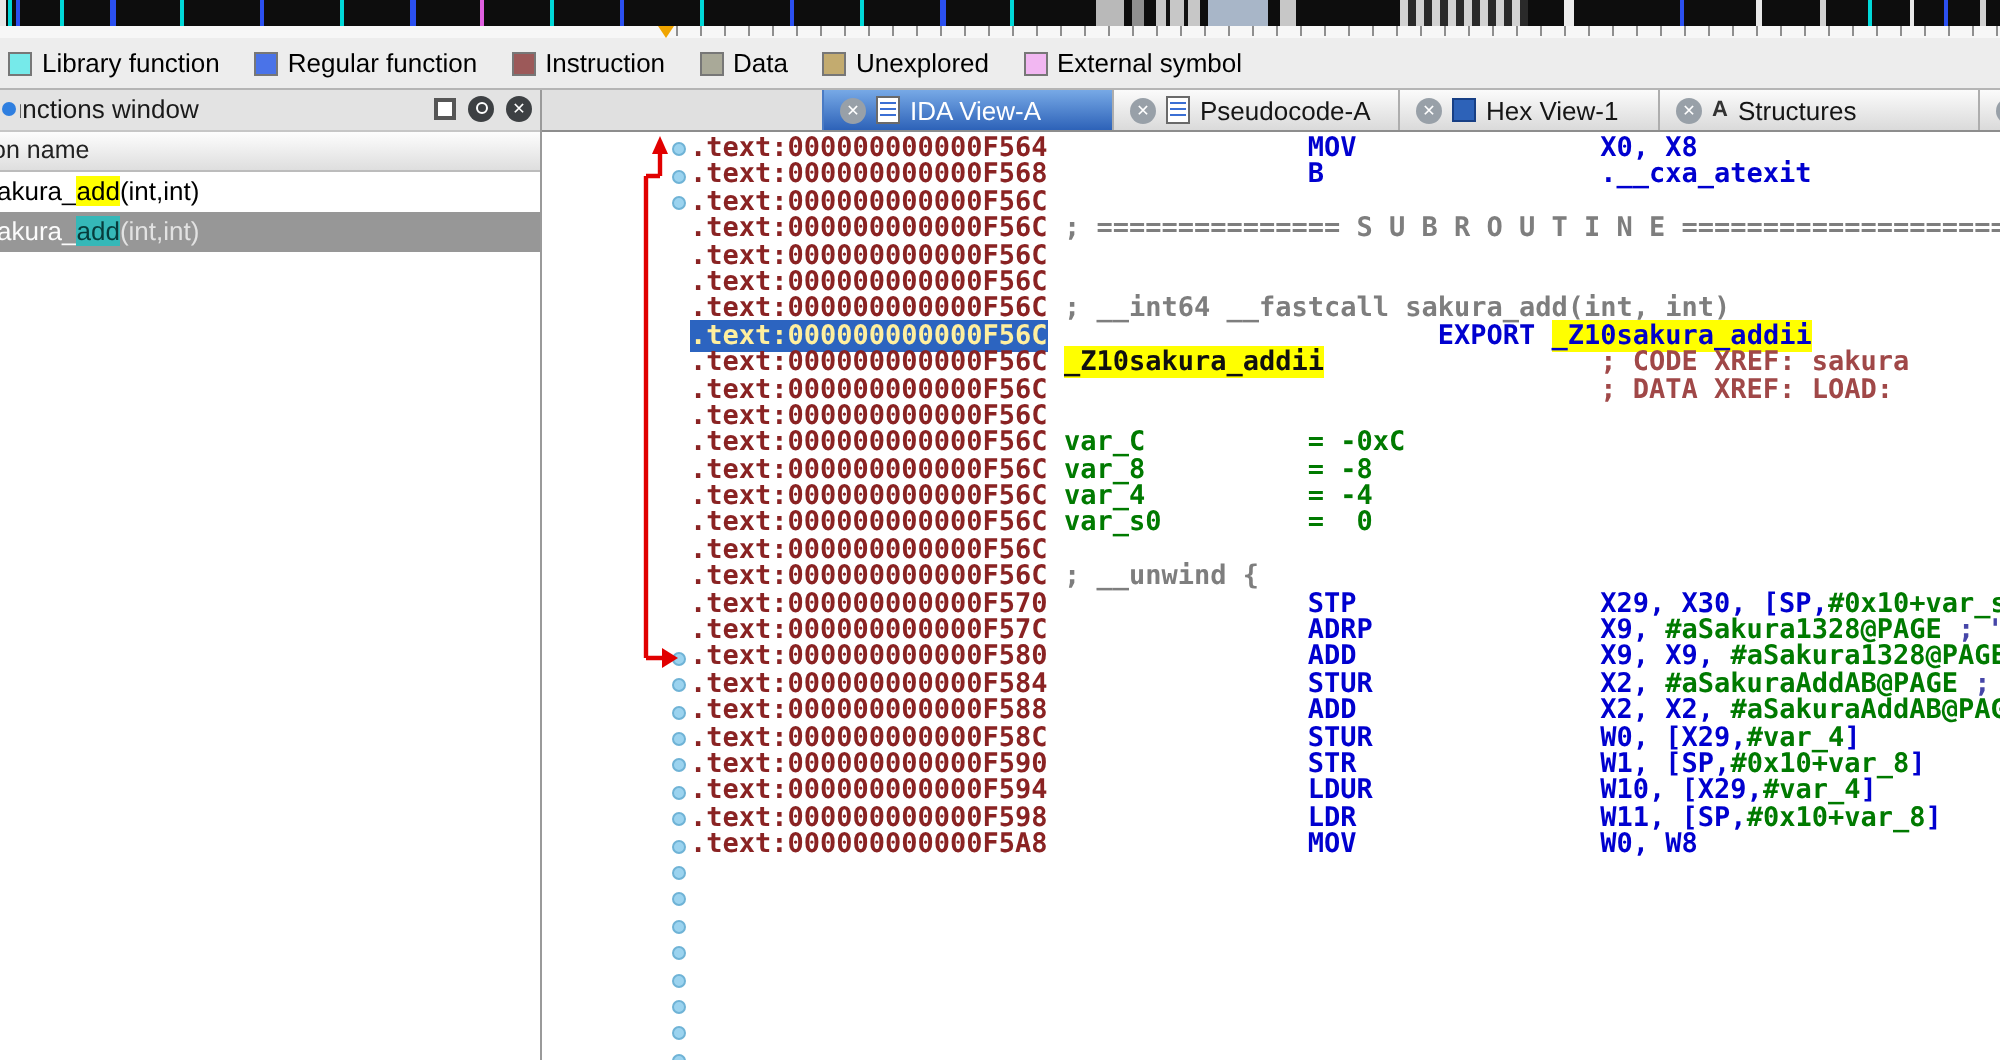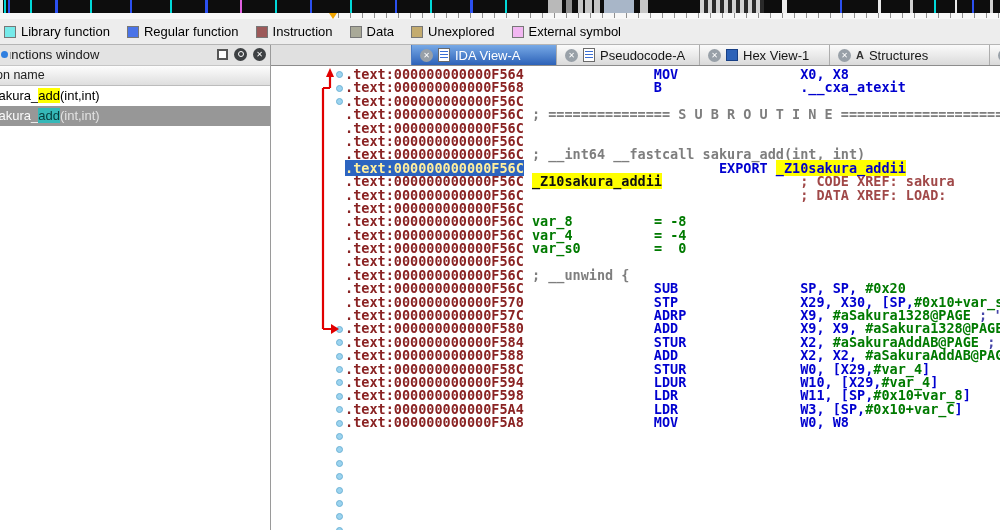--- a/index.html
+++ b/index.html
@@ -209,35 +209,35 @@
       <div class="line"><span class="addr">.text:000000000000F568</span><span class="seg-i">                B                 .__cxa_atexit</span></div>
       <div class="line"><span class="addr">.text:000000000000F56C</span></div>
       <div class="line"><span class="addr">.text:000000000000F56C</span><span class="seg-c"> ; =============== S U B R O U T I N E =============================</span></div>
       <div class="line"><span class="addr">.text:000000000000F56C</span></div>
       <div class="line"><span class="addr">.text:000000000000F56C</span></div>
       <div class="line"><span class="addr">.text:000000000000F56C</span><span class="seg-c"> ; __int64 __fastcall sakura_add(int, int)</span></div>
       <div class="line"><span class="addr sel">.text:000000000000F56C</span><span class="seg-i">                        EXPORT </span><span class="seg-Y">_Z10sakura_addii</span></div>
       <div class="line"><span class="addr">.text:000000000000F56C</span><span class="seg-p"> </span><span class="seg-y">_Z10sakura_addii</span><span class="seg-p">                 </span><span class="seg-x">; CODE XREF: sakura</span></div>
       <div class="line"><span class="addr">.text:000000000000F56C</span><span class="seg-p">                                  </span><span class="seg-x">; DATA XREF: LOAD:</span></div>
       <div class="line"><span class="addr">.text:000000000000F56C</span></div>
+      <div class="line"><span class="addr">.text:000000000000F56C</span><span class="seg-g"> var_C</span><span class="seg-p">          </span><span class="seg-g">= -0xC</span></div>
       <div class="line"><span class="addr">.text:000000000000F56C</span><span class="seg-g"> var_8</span><span class="seg-p">          </span><span class="seg-g">= -8</span></div>
       <div class="line"><span class="addr">.text:000000000000F56C</span><span class="seg-g"> var_4</span><span class="seg-p">          </span><span class="seg-g">= -4</span></div>
       <div class="line"><span class="addr">.text:000000000000F56C</span><span class="seg-g"> var_s0</span><span class="seg-p">         </span><span class="seg-g">=  0</span></div>
       <div class="line"><span class="addr">.text:000000000000F56C</span></div>
       <div class="line"><span class="addr">.text:000000000000F56C</span><span class="seg-c"> ; __unwind {</span></div>
-      <div class="line"><span class="addr">.text:000000000000F56C</span><span class="seg-i">                SUB               SP, SP, </span><span class="seg-g">#0x20</span></div>
       <div class="line"><span class="addr">.text:000000000000F570</span><span class="seg-i">                STP               X29, X30, [SP,</span><span class="seg-g">#0x10+var_s0</span></div>
       <div class="line"><span class="addr">.text:000000000000F57C</span><span class="seg-i">                ADRP              X9, </span><span class="seg-g">#aSakura1328@PAGE</span><span class="seg-p"> </span><span class="seg-s">; "s</span></div>
       <div class="line"><span class="addr">.text:000000000000F580</span><span class="seg-i">                ADD               X9, X9, </span><span class="seg-g">#aSakura1328@PAGEOFF</span></div>
       <div class="line"><span class="addr">.text:000000000000F584</span><span class="seg-i">                STUR              X2, </span><span class="seg-g">#aSakuraAddAB@PAGE</span><span class="seg-p"> </span><span class="seg-s">; "</span></div>
       <div class="line"><span class="addr">.text:000000000000F588</span><span class="seg-i">                ADD               X2, X2, </span><span class="seg-g">#aSakuraAddAB@PAGEOFF</span></div>
       <div class="line"><span class="addr">.text:000000000000F58C</span><span class="seg-i">                STUR              W0, [X29,</span><span class="seg-g">#var_4</span><span class="seg-i">]</span></div>
+      <div class="line"><span class="addr">.text:000000000000F590</span><span class="seg-i">                STR               W1, [SP,</span><span class="seg-g">#0x10+var_8</span><span class="seg-i">]</span></div>
       <div class="line"><span class="addr">.text:000000000000F594</span><span class="seg-i">                LDUR              W10, [X29,</span><span class="seg-g">#var_4</span><span class="seg-i">]</span></div>
       <div class="line"><span class="addr">.text:000000000000F598</span><span class="seg-i">                LDR               W11, [SP,</span><span class="seg-g">#0x10+var_8</span><span class="seg-i">]</span></div>
-      <div class="line"><span class="addr">.text:000000000000F5A4</span><span class="seg-i">                LDR               W3, [SP,</span><span class="seg-g">#0x10+var_C</span><span class="seg-i">]</span></div>
       <div class="line"><span class="addr">.text:000000000000F5A8</span><span class="seg-i">                MOV               W0, W8</span></div>
     </div>
   <div id="dots">
       <div class="dot" style="top: 5.2px;"></div>
       <div class="dot" style="top: 18.6px;"></div>
       <div class="dot" style="top: 32px;"></div>
       <div class="dot" style="top: 259.8px;"></div>
       <div class="dot" style="top: 273.2px;"></div>
       <div class="dot" style="top: 286.6px;"></div>
       <div class="dot" style="top: 300px;"></div>

